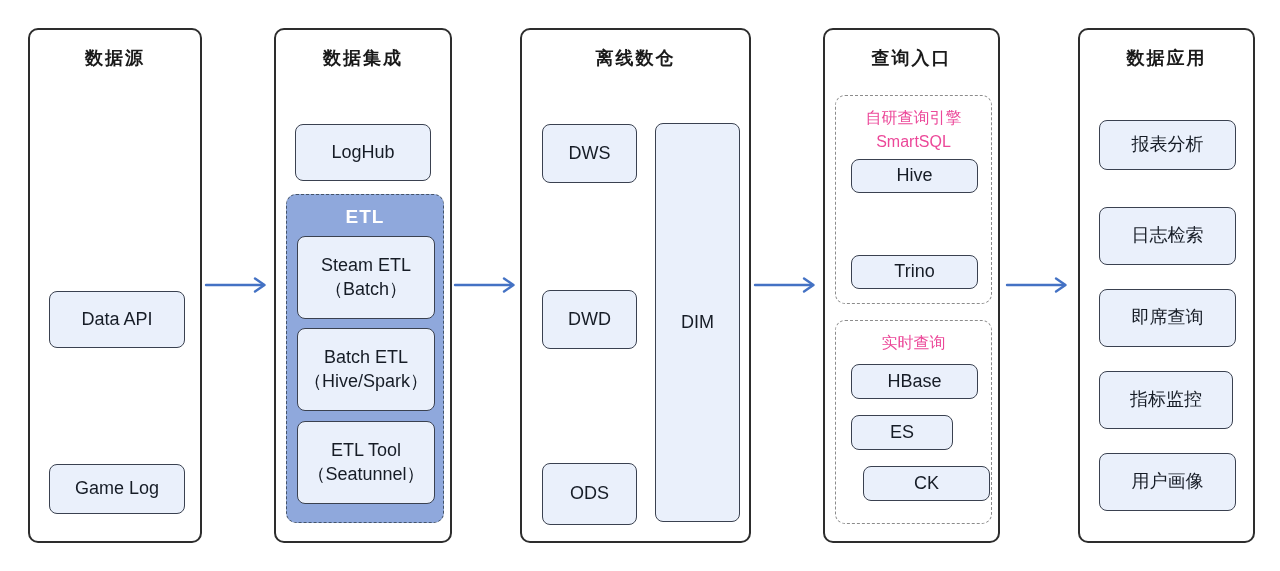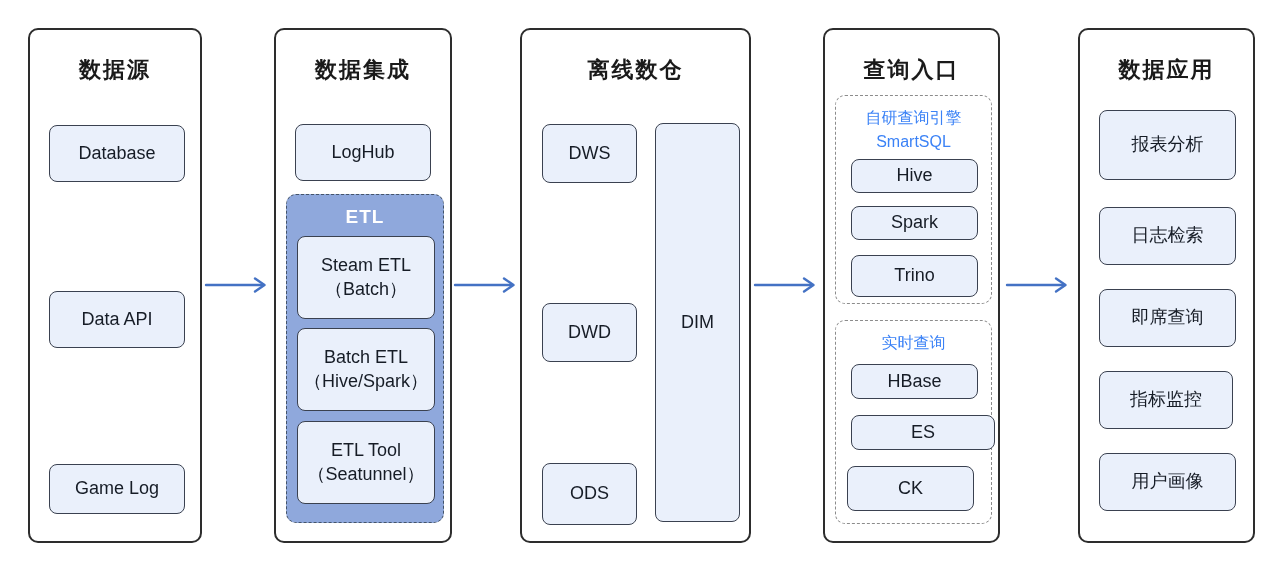--- a/index.html
+++ b/index.html
@@ -8,22 +8,22 @@
     position: relative; width: 1280px; height: 571px; overflow: hidden;
     background: #ffffff;
     font-family: "Liberation Sans", "DejaVu Sans", sans-serif;
     color: var(--text, #1a1a1a);
   }
   .col {
     position: absolute; top: 28px; height: 515px; background: #fff;
     border: 2px solid var(--panel-border, #2d2d2d); border-radius: 10px;
   }
   .col-title {
-    position: absolute; top: 25px; left: 0; right: 0; margin: 0;
-    text-align: center; font-size: 22px; font-weight: 600;
+    position: absolute; top: 16px; left: 0; right: 0; margin: 0;
+    text-align: center; font-size: 18px; font-weight: 600;
     letter-spacing: 2px; color: var(--text, #1a1a1a);
   }
   .node {
     position: absolute; display: flex; flex-direction: column;
     align-items: center; justify-content: center;
     background: var(--box-fill, #EAF0FB);
     border: 1.5px solid var(--box-border, #3A4150);
     border-radius: 8px; font-size: 18px; line-height: 1.3;
     text-align: center; color: #161c26;
   }
@@ -34,32 +34,31 @@
   .group-etl .group-label {
     position: absolute; top: 11px; left: 0; right: 0; text-align: center;
     color: #ffffff; font-size: 19px; font-weight: 600; letter-spacing: 1px;
   }
   .group-dashed {
     position: absolute; background: #ffffff;
     border: 1.5px dashed var(--dashed-border, #8C8C8C); border-radius: 10px;
   }
   .group-dashed .group-label {
     position: absolute; top: 10px; left: 0; right: 0; text-align: center;
-    font-size: 16px; line-height: 24px; color: #3b82f6;
+    font-size: 16px; line-height: 24px; color: #ec4899;
   }
   .arrow { position: absolute; top: 276px; color: var(--accent, #4472C4); }
 </style>
 </head>
 <body style="--accent: #4472C4; --box-fill: #EAF0FB; --box-border: #3A4150; --etl-fill: #8FA8DC; --etl-border: #44546A; --panel-border: #2D2D2D; --dashed-border: #8C8C8C; --text: #1A1A1A;">
 
 <div class="canvas">
 
   <section class="col" style="left:28px;width:174px">
     <h2 class="col-title">数据源</h2>
-    <div class="node" style="left:19px;top:95px;width:136px;height:57px">Database</div>
     <div class="node" style="left:19px;top:261px;width:136px;height:57px">Data API</div>
     <div class="node" style="left:19px;top:434px;width:136px;height:50px">Game Log</div>
   </section>
 
   <svg class="arrow" style="left:204px" width="68" height="18" viewBox="0 0 68 18">
     <path d="M2 9 H59" stroke="currentColor" stroke-width="2.4" fill="none" stroke-linecap="round"></path>
     <path d="M51 2.5 L60.5 9 L51 15.5" stroke="currentColor" stroke-width="2.4" fill="none" stroke-linecap="round" stroke-linejoin="round"></path>
   </svg>
 
   <section class="col" style="left:274px;width:178px">
@@ -83,56 +82,55 @@
   </section>
 
   <svg class="arrow" style="left:453px" width="68" height="18" viewBox="0 0 68 18">
     <path d="M2 9 H59" stroke="currentColor" stroke-width="2.4" fill="none" stroke-linecap="round"></path>
     <path d="M51 2.5 L60.5 9 L51 15.5" stroke="currentColor" stroke-width="2.4" fill="none" stroke-linecap="round" stroke-linejoin="round"></path>
   </svg>
 
   <section class="col" style="left:520px;width:231px">
     <h2 class="col-title">离线数仓</h2>
     <div class="node" style="left:20px;top:94px;width:95px;height:59px">DWS</div>
-    <div class="node" style="left:20px;top:273px;width:95px;height:59px">DWD</div>
+    <div class="node" style="left:20px;top:260px;width:95px;height:59px">DWD</div>
     <div class="node" style="left:20px;top:433px;width:95px;height:62px">ODS</div>
     <div class="node" style="left:133px;top:93px;width:85px;height:399px">DIM</div>
   </section>
 
   <svg class="arrow" style="left:753px" width="68" height="18" viewBox="0 0 68 18">
     <path d="M2 9 H59" stroke="currentColor" stroke-width="2.4" fill="none" stroke-linecap="round"></path>
     <path d="M51 2.5 L60.5 9 L51 15.5" stroke="currentColor" stroke-width="2.4" fill="none" stroke-linecap="round" stroke-linejoin="round"></path>
   </svg>
 
   <section class="col" style="left:823px;width:177px">
     <h2 class="col-title">查询入口</h2>
     <div class="group-dashed" style="left:10px;top:65px;width:157px;height:209px">
       <div class="group-label">
         <span style="display:block">自研查询引擎</span>
         <span style="display:block">SmartSQL</span>
       </div>
       <div class="node" style="left:15px;top:63px;width:127px;height:34px">Hive</div>
-      <div class="node" style="left:15px;top:110px;width:127px;height:34px">Spark</div>
-      <div class="node" style="left:15px;top:159px;width:127px;height:42px">Trino</div>
+      <div class="node" style="left:15px;top:159px;width:127px;height:34px">Trino</div>
     </div>
     <div class="group-dashed" style="left:10px;top:290px;width:157px;height:204px">
       <div class="group-label">实时查询</div>
       <div class="node" style="left:15px;top:43px;width:127px;height:35px">HBase</div>
-      <div class="node" style="left:15px;top:94px;width:144px;height:35px">ES</div>
-      <div class="node" style="left:11px;top:145px;width:127px;height:45px">CK</div>
+      <div class="node" style="left:15px;top:94px;width:102px;height:35px">ES</div>
+      <div class="node" style="left:27px;top:145px;width:127px;height:35px">CK</div>
     </div>
   </section>
 
   <svg class="arrow" style="left:1005px" width="68" height="18" viewBox="0 0 68 18">
     <path d="M2 9 H59" stroke="currentColor" stroke-width="2.4" fill="none" stroke-linecap="round"></path>
     <path d="M51 2.5 L60.5 9 L51 15.5" stroke="currentColor" stroke-width="2.4" fill="none" stroke-linecap="round" stroke-linejoin="round"></path>
   </svg>
 
   <section class="col" style="left:1078px;width:177px">
     <h2 class="col-title">数据应用</h2>
-    <div class="node" style="left:19px;top:80px;width:137px;height:70px">报表分析</div>
+    <div class="node" style="left:19px;top:90px;width:137px;height:50px">报表分析</div>
     <div class="node" style="left:19px;top:259px;width:137px;height:58px">即席查询</div>
     <div class="node" style="left:19px;top:177px;width:137px;height:58px">日志检索</div>
     <div class="node" style="left:19px;top:341px;width:134px;height:58px">指标监控</div>
     <div class="node" style="left:19px;top:423px;width:137px;height:58px">用户画像</div>
   </section>
 
 </div>
 
 </body></html>

